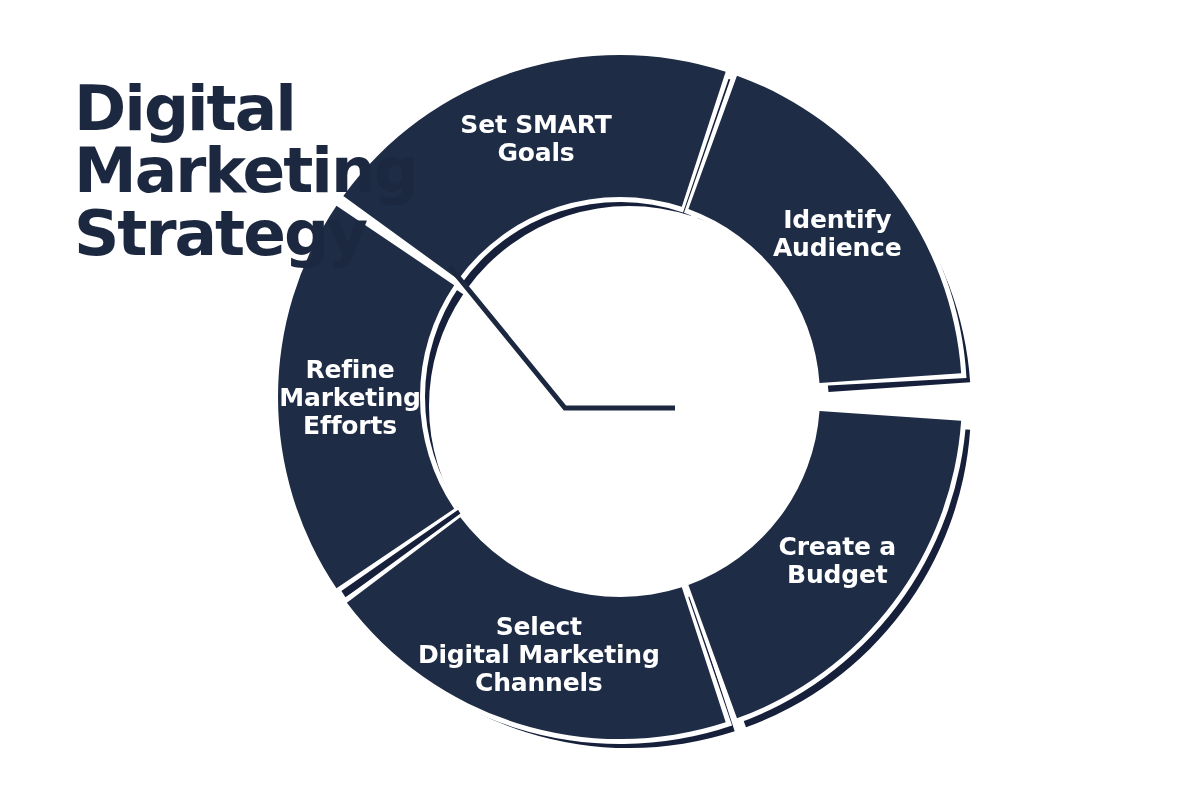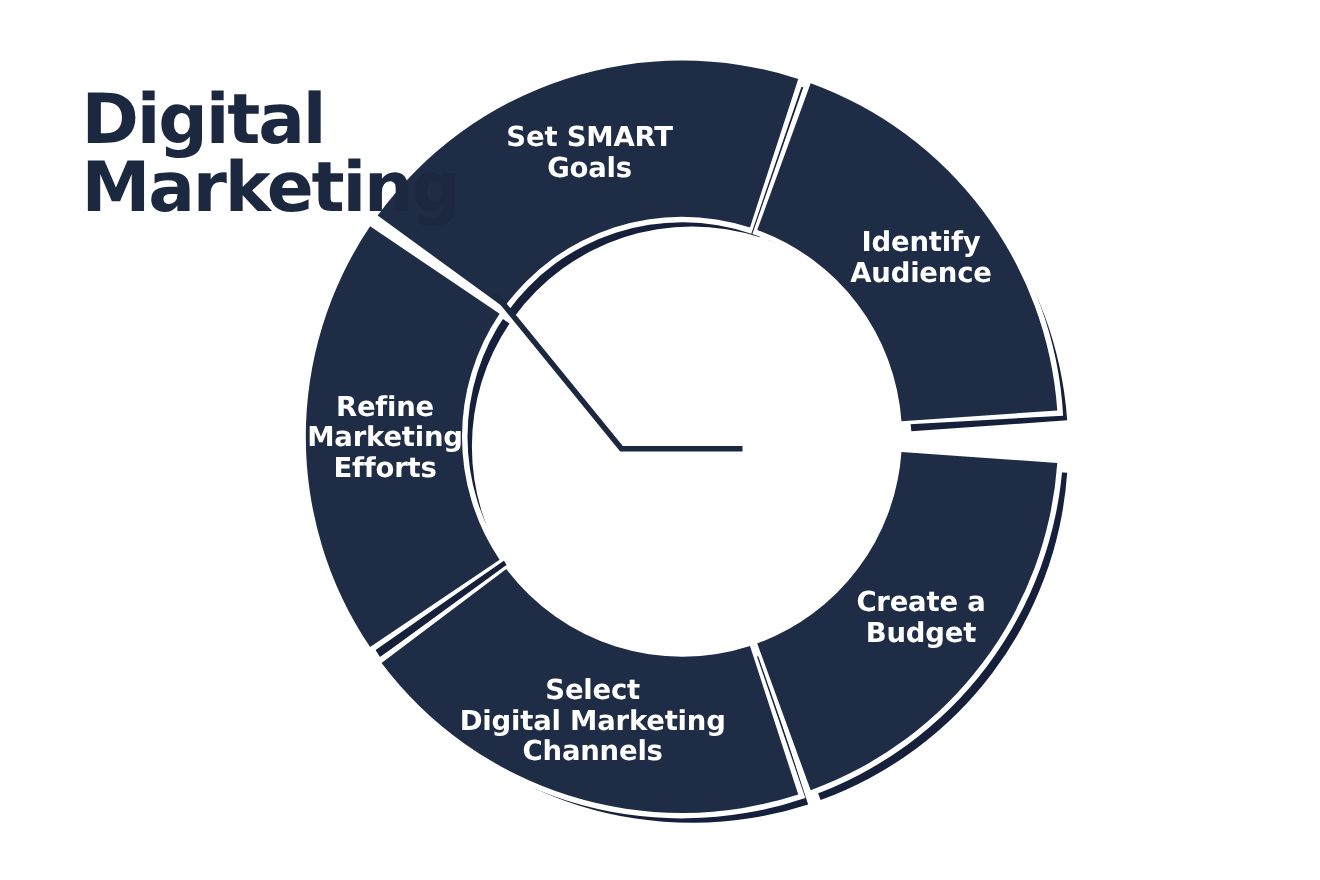--- a/index.html
+++ b/index.html
@@ -79,13 +79,14 @@
       <text class="seg-label" x="837.2288587328636" y="555.4436862973571" font-size="25" fill="#ffffff"><tspan x="837.2288587328636">Create a</tspan><tspan x="837.2288587328636" dy="28.000000000000004">Budget</tspan></text>
       <text class="seg-label" x="538.8094341338463" y="635.2535767020213" font-size="25" fill="#ffffff"><tspan x="538.8094341338463">Select</tspan><tspan x="538.8094341338463" dy="28.000000000000004">Digital Marketing</tspan><tspan x="538.8094341338463" dy="28.000000000000004">Channels</tspan></text>
       <text class="seg-label" x="350" y="377.75000000000006" font-size="25" fill="#ffffff"><tspan x="350">Refine</tspan><tspan x="350" dy="28.000000000000004">Marketing</tspan><tspan x="350" dy="28.000000000000004">Efforts</tspan></text>
     </g>
   <polyline id="pointer" fill="none" stroke="#1c2840" stroke-width="5" stroke-linecap="butt" stroke-linejoin="miter" points="450,267 565,408 675,408"></polyline>
 </svg>
 
 <div class="title-block">
   <div class="line">Digital</div>
   <div class="line">Marketing</div>
+  <div class="line">Strategy</div>
 </div>
 
 </body></html>

